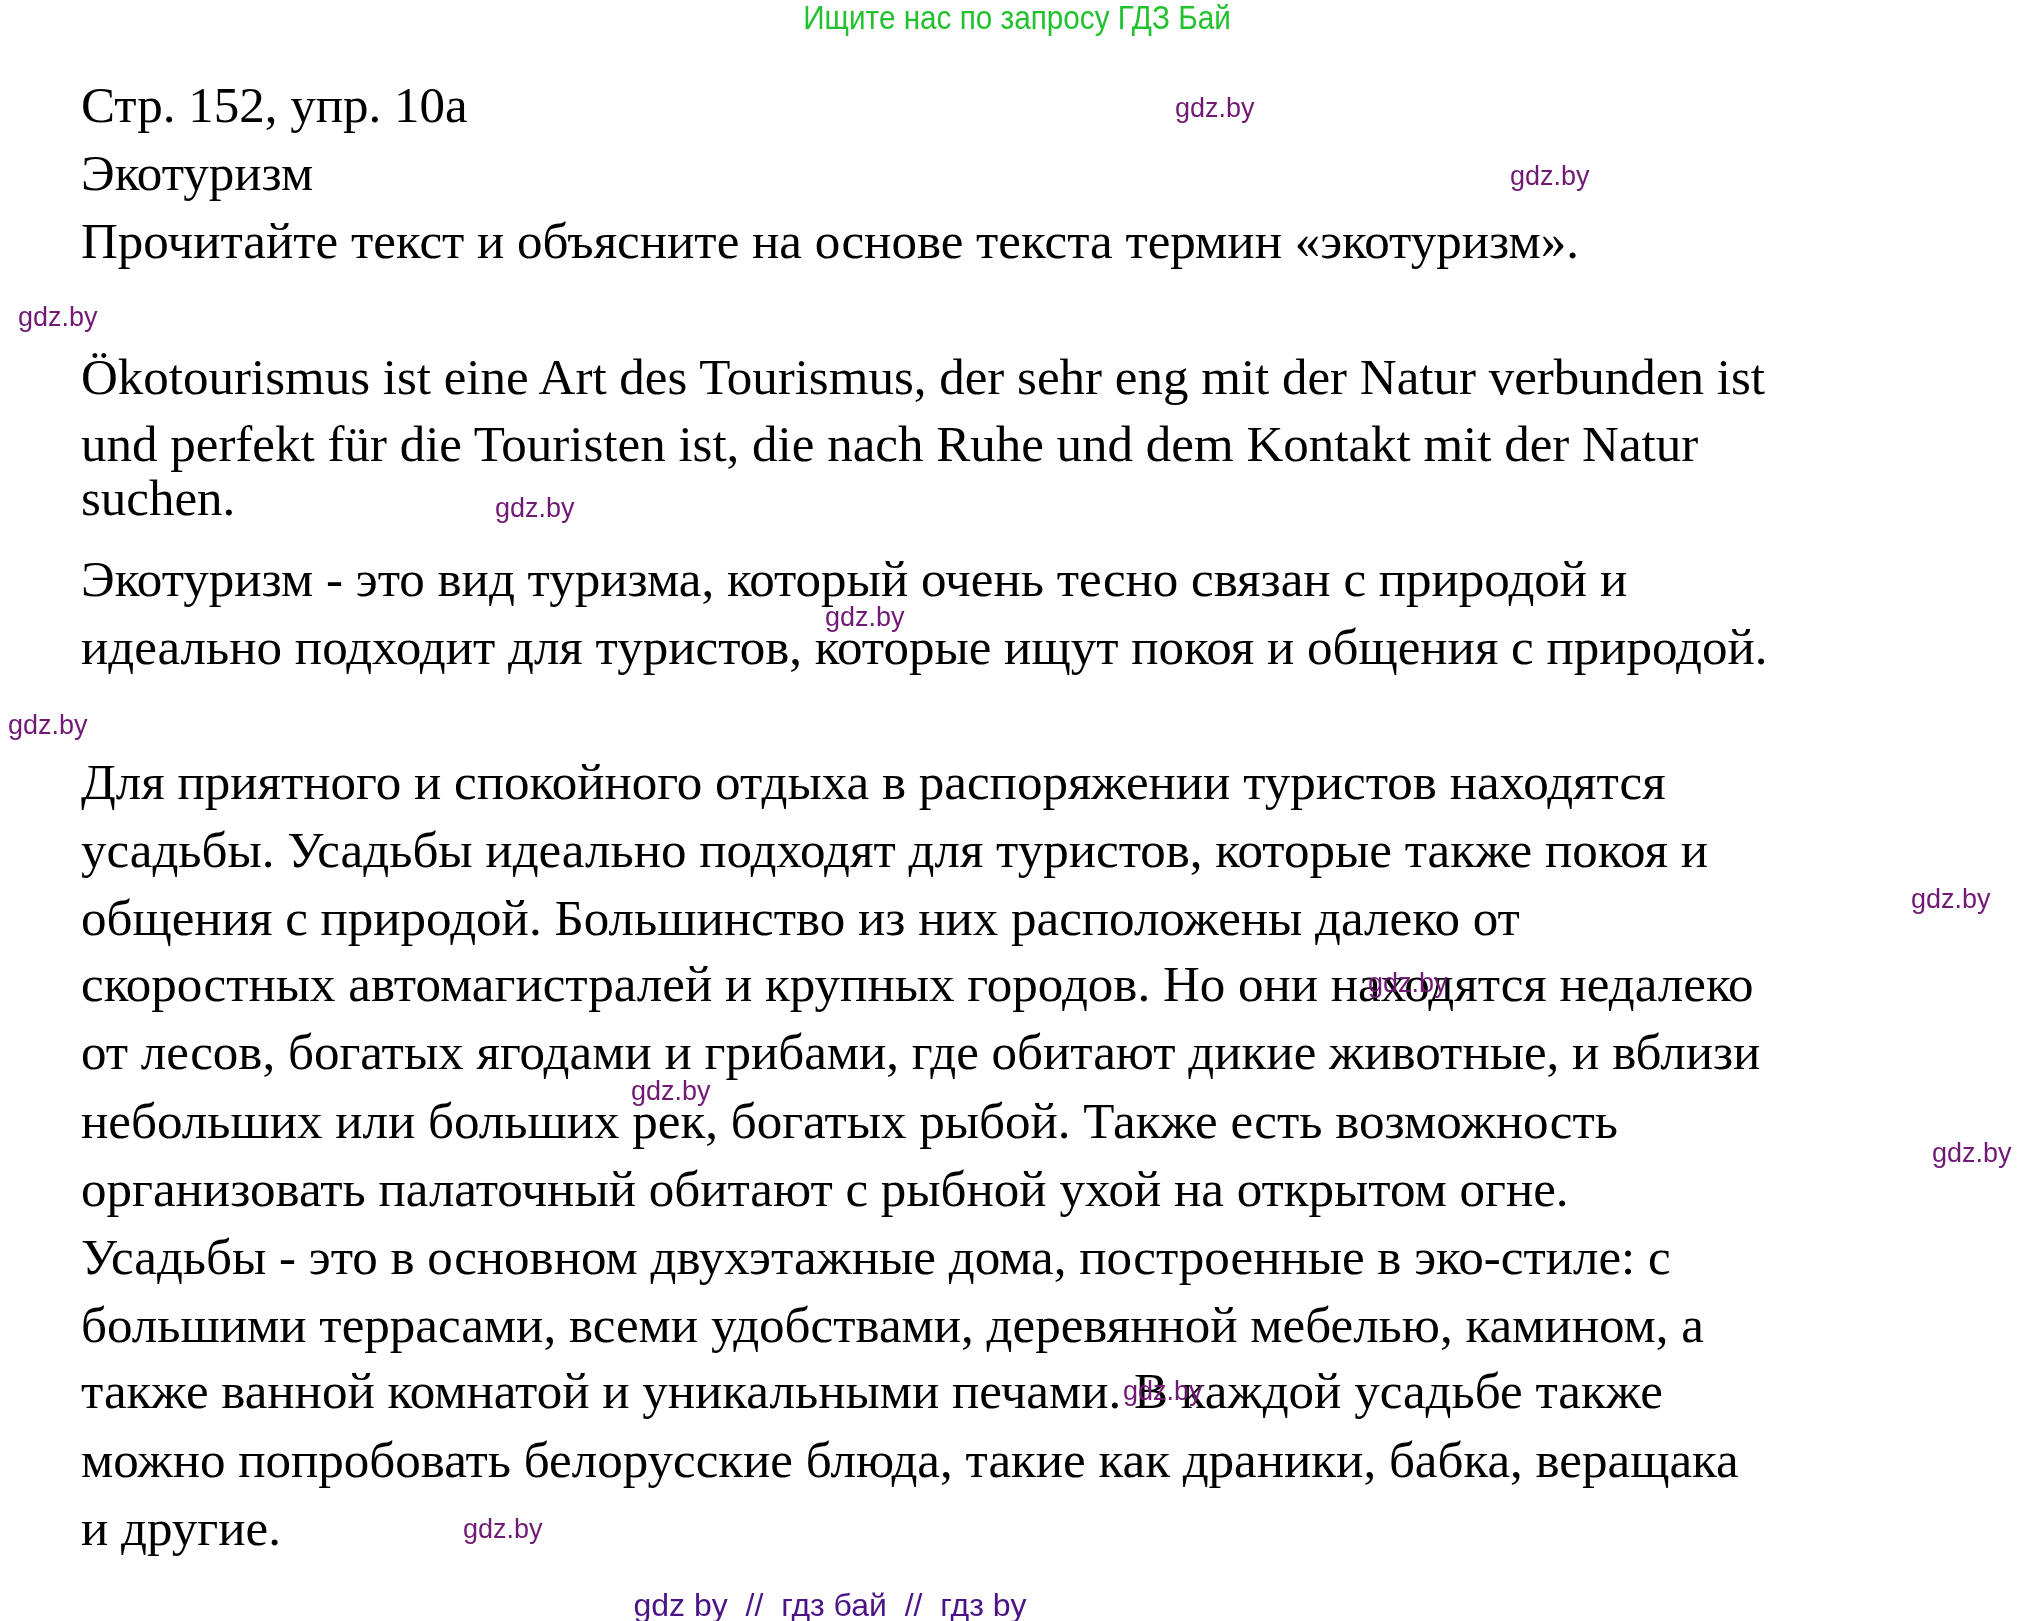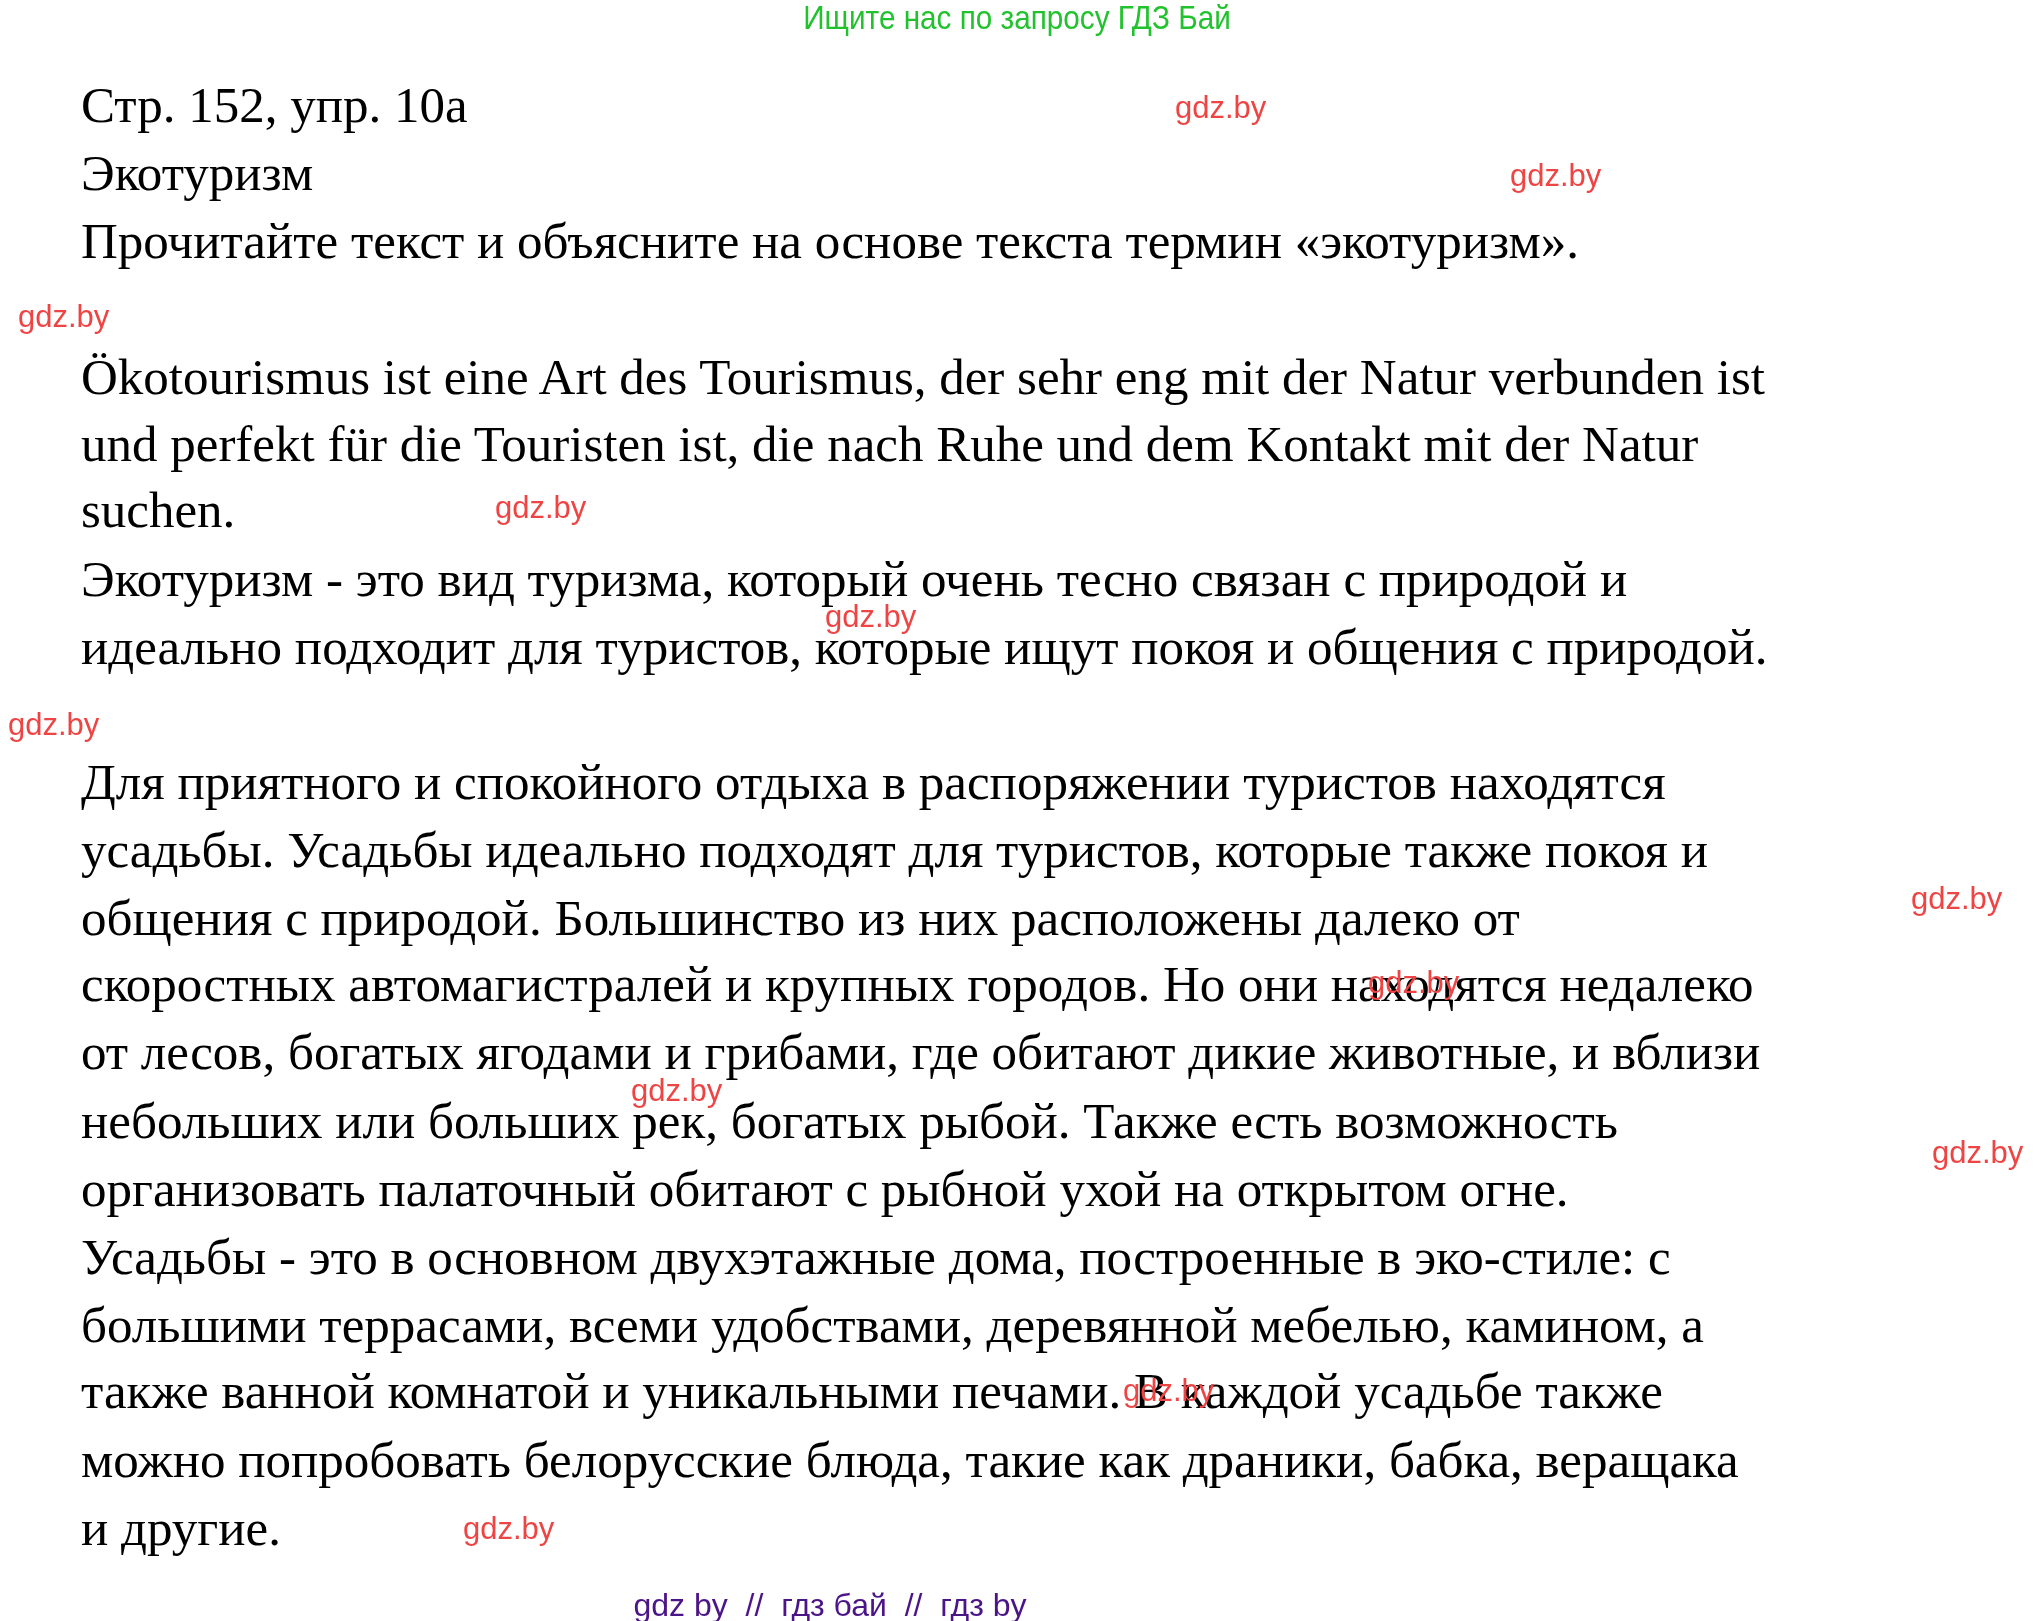--- a/index.html
+++ b/index.html
@@ -11,40 +11,40 @@
     transform: scaleX(0.9);
   }
   .line {
     position: absolute; left: 44px; height: 68px; line-height: 68px;
     font-family: "Liberation Serif", serif; font-size: 51px; color: #000000;
     white-space: nowrap;
     margin-left: 37px;
   }
   .wm {
     position: absolute; font-family: "Liberation Sans", sans-serif;
-    font-size: 31px; line-height: 30px; color: #ef4444; white-space: nowrap;
+    font-size: 27px; line-height: 30px; color: #701a75; white-space: nowrap;
   }
   .footer {
     position: absolute; left: 0; top: 1590px; width: 1660px; height: 31px;
     text-align: center; font-family: "Liberation Sans", sans-serif;
     font-size: 32px; line-height: 31px; color: #4b1487; white-space: pre;
   }
 </style>
 </head>
 <body>
 
 <div class="header">Ищите нас по запросу ГДЗ Бай</div>
 
 <div class="line" style="top:71px">Стр. 152, упр. 10а</div>
 <div class="line" style="top:139px">Экотуризм</div>
 <div class="line" style="top:207px">Прочитайте текст и объясните на основе текста термин «экотуризм».</div>
 
 <div class="line" style="top:343px">Ökotourismus ist eine Art des Tourismus, der sehr eng mit der Natur verbunden ist</div>
 <div class="line" style="top:410px">und perfekt für die Touristen ist, die nach Ruhe und dem Kontakt mit der Natur</div>
-<div class="line" style="top:476px">suchen.</div>
+<div class="line" style="top:464px">suchen.</div>
 
 <div class="line" style="top:545px">Экотуризм - это вид туризма, который очень тесно связан с природой и</div>
 <div class="line" style="top:613px">идеально подходит для туристов, которые ищут покоя и общения с природой.</div>
 
 <div class="line" style="top:748px">Для приятного и спокойного отдыха в распоряжении туристов находятся</div>
 <div class="line" style="top:816px">усадьбы. Усадьбы идеально подходят для туристов, которые также покоя и</div>
 <div class="line" style="top:884px">общения с природой. Большинство из них расположены далеко от</div>
 <div class="line" style="top:950px">скоростных автомагистралей и крупных городов. Но они находятся недалеко</div>
 <div class="line" style="top:1018px">от лесов, богатых ягодами и грибами, где обитают дикие животные, и вблизи</div>
 <div class="line" style="top:1087px">небольших или больших рек, богатых рыбой. Также есть возможность</div>

